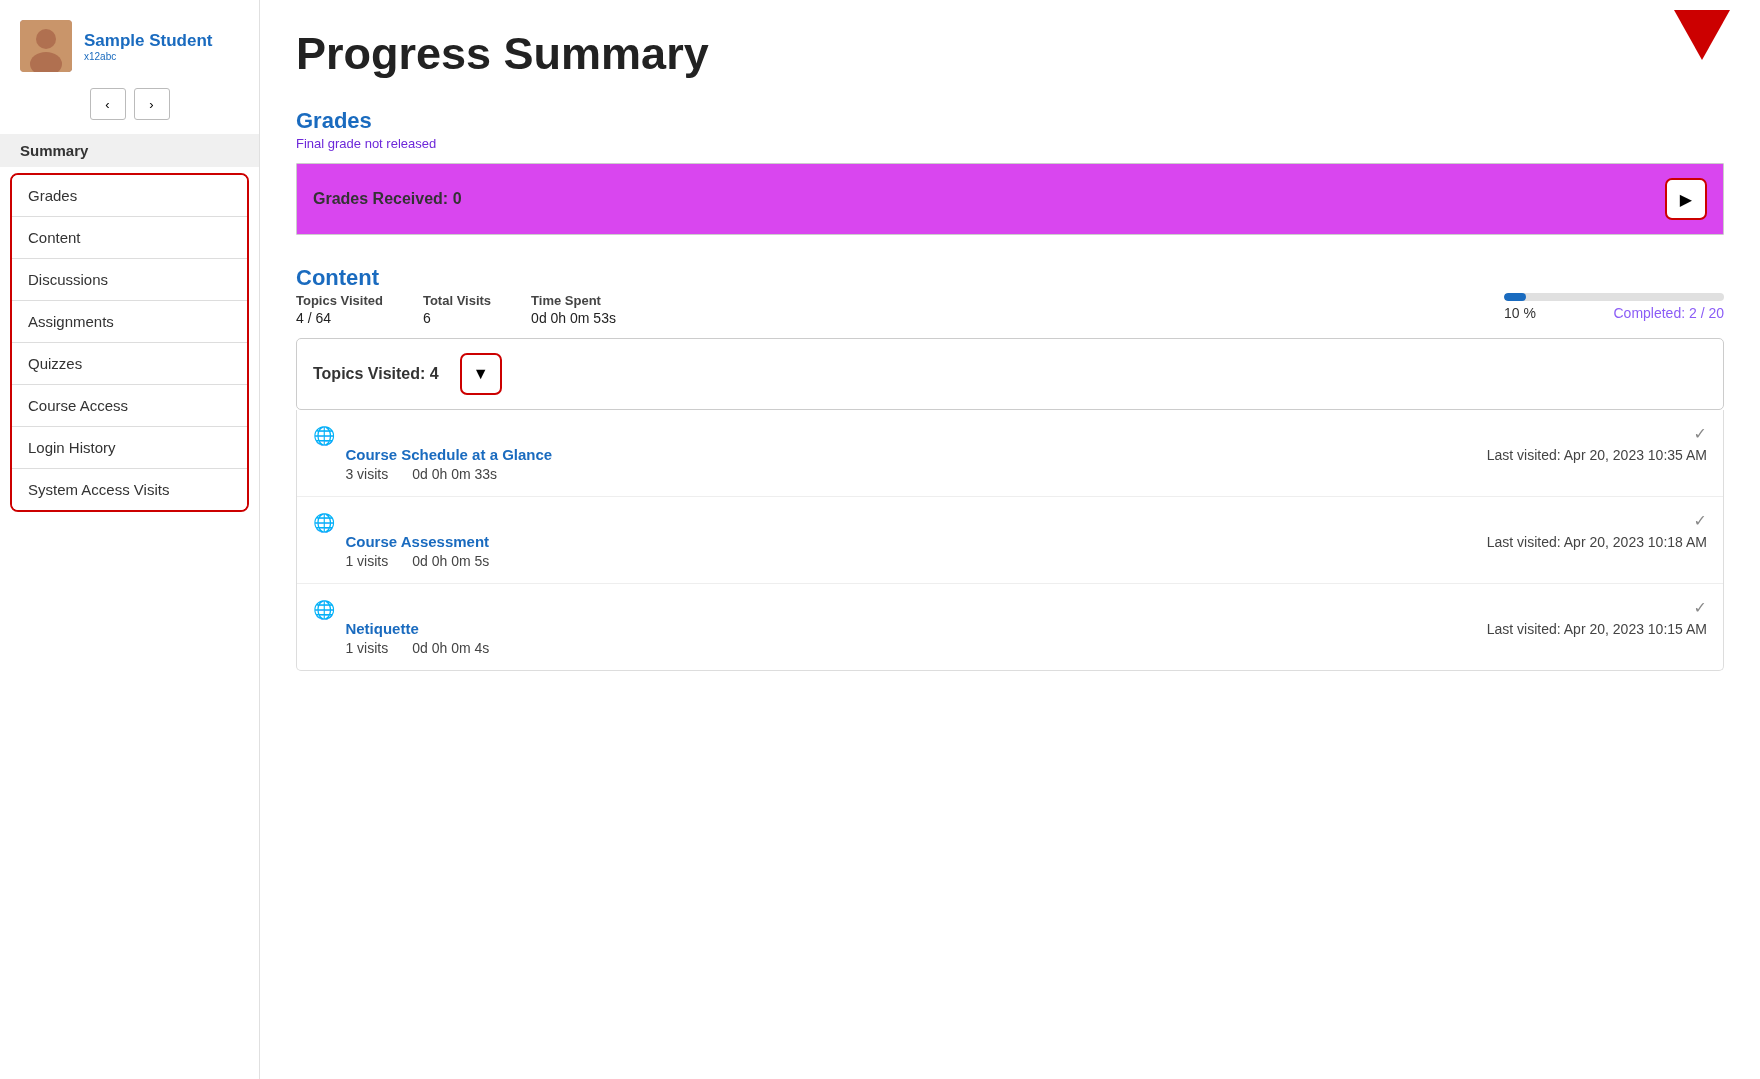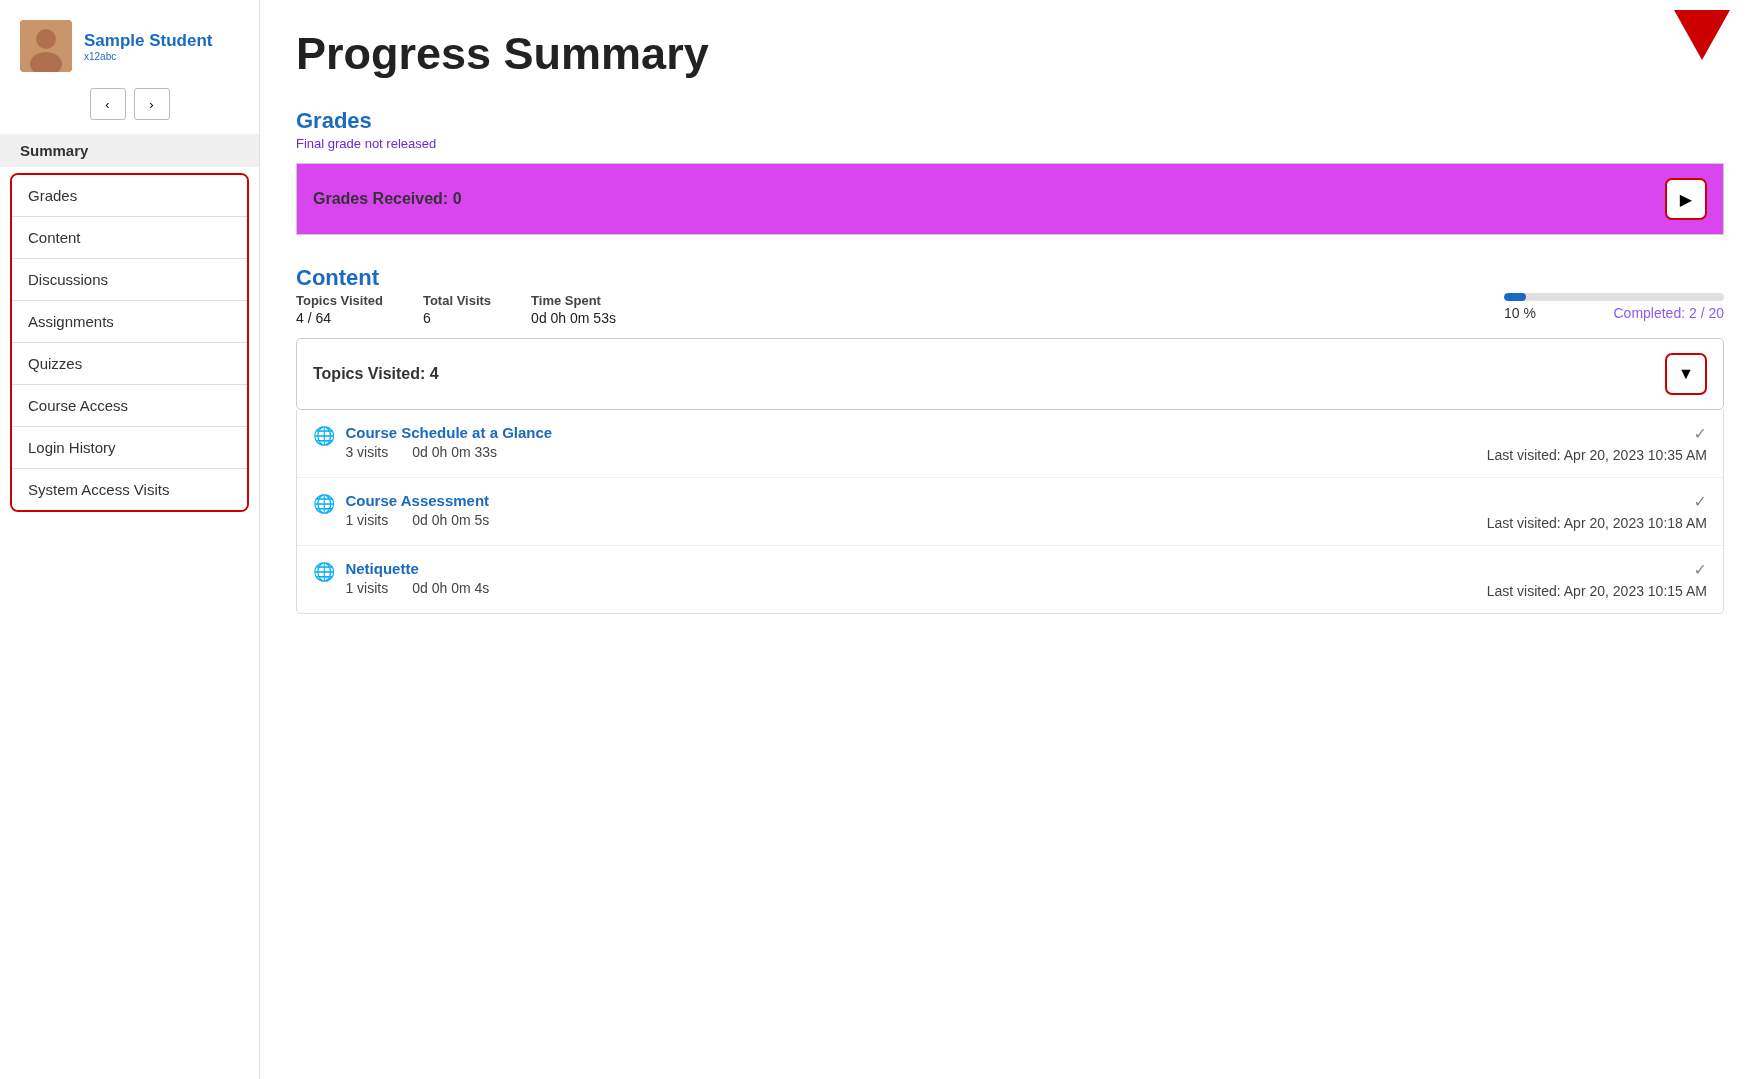--- a/index.html
+++ b/index.html
@@ -243,26 +243,27 @@
       color: #333;
     }
 
     .progress-completed {
       color: #8b5cf6;
     }
 
     .topics-bar {
       display: flex;
       align-items: center;
-      justify-content: space-between;
+      justify-content: flex-start;
       border: 1px solid #ccc;
       border-radius: 5px;
       padding: 14px 16px;
       margin-top: 12px;
       background: #fff;
+      gap: 21px;
     }
 
     .topics-bar-text {
       font-size: 16px;
       font-weight: bold;
     }
 
     .topics-expand-btn {
       width: 42px;
       height: 42px;
@@ -305,20 +306,21 @@
     .topic-details {
       flex: 1;
     }
 
     .topic-name {
       color: #1a6bbf;
       font-size: 15px;
       font-weight: bold;
       margin-bottom: 3px;
       cursor: pointer;
+      margin-top: 22px;
     }
 
     .topic-meta {
       font-size: 14px;
       color: #444;
       display: flex;
       gap: 24px;
     }
 
     .topic-right {

